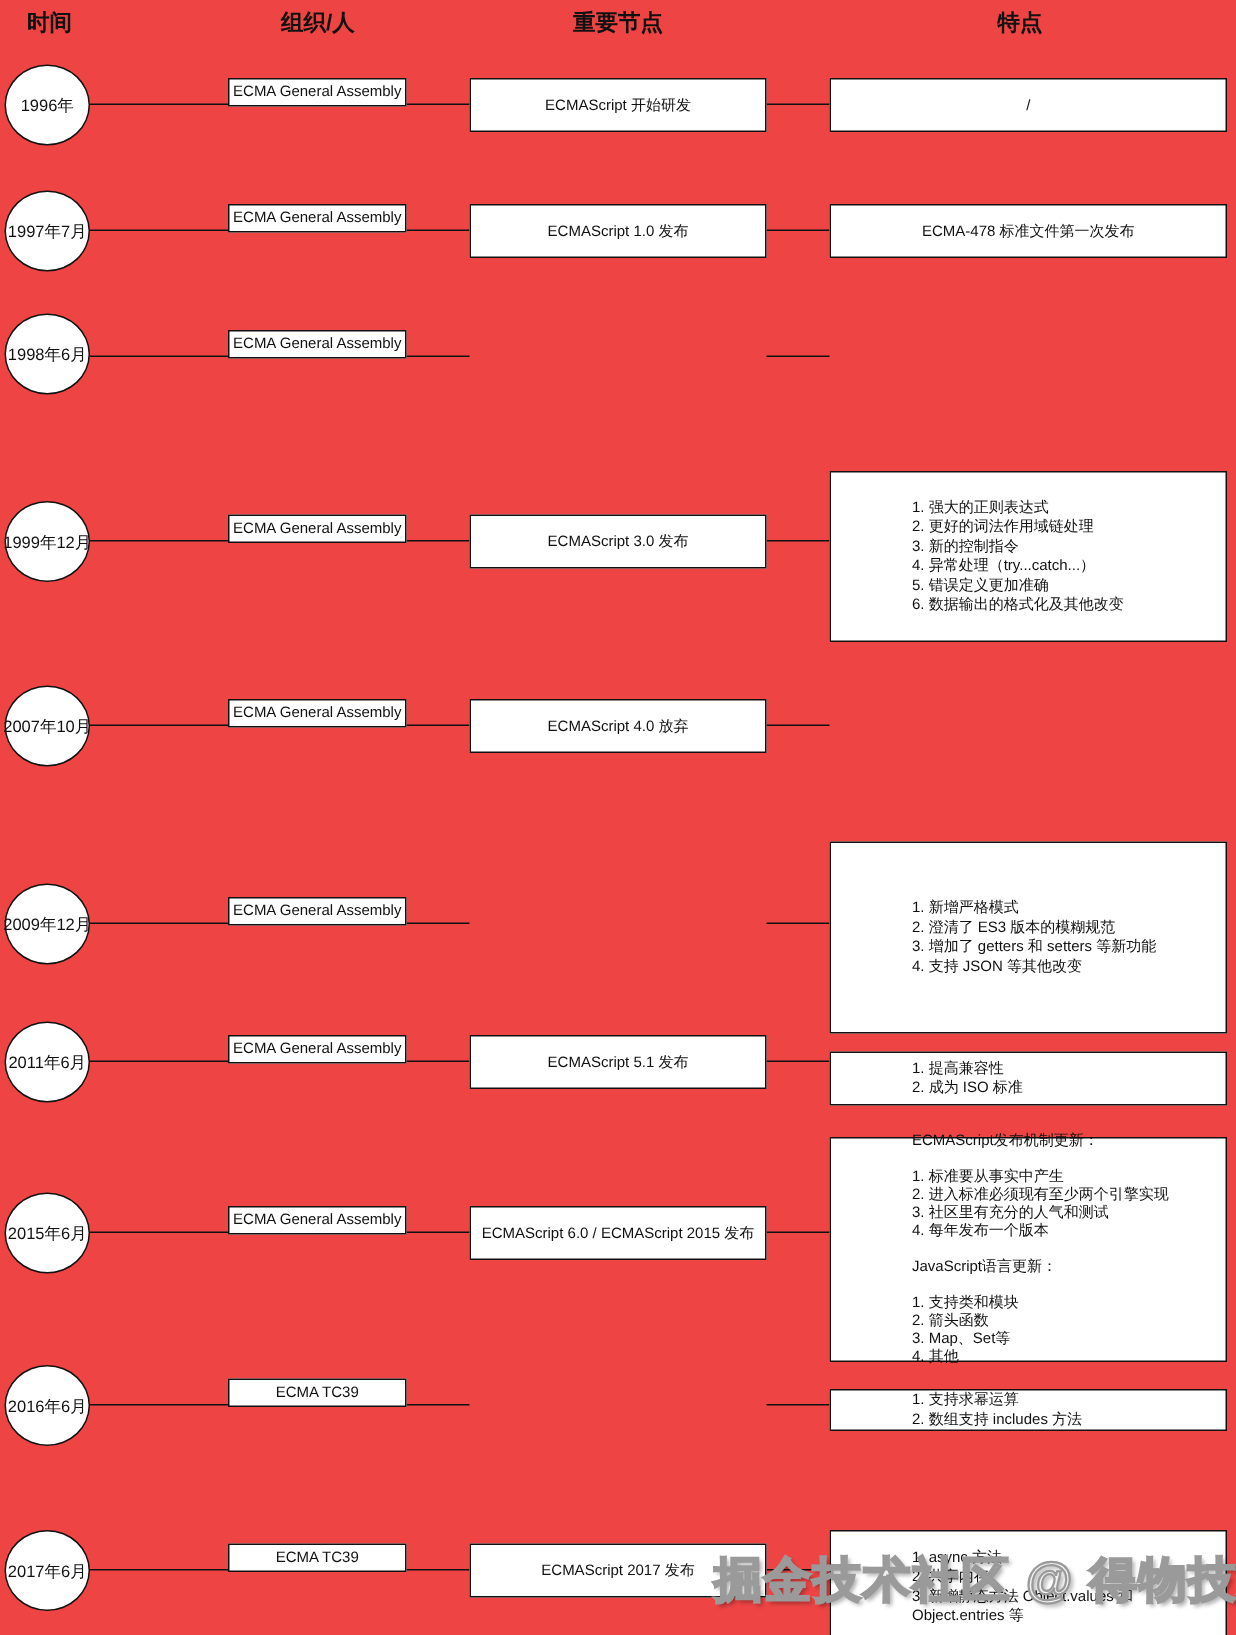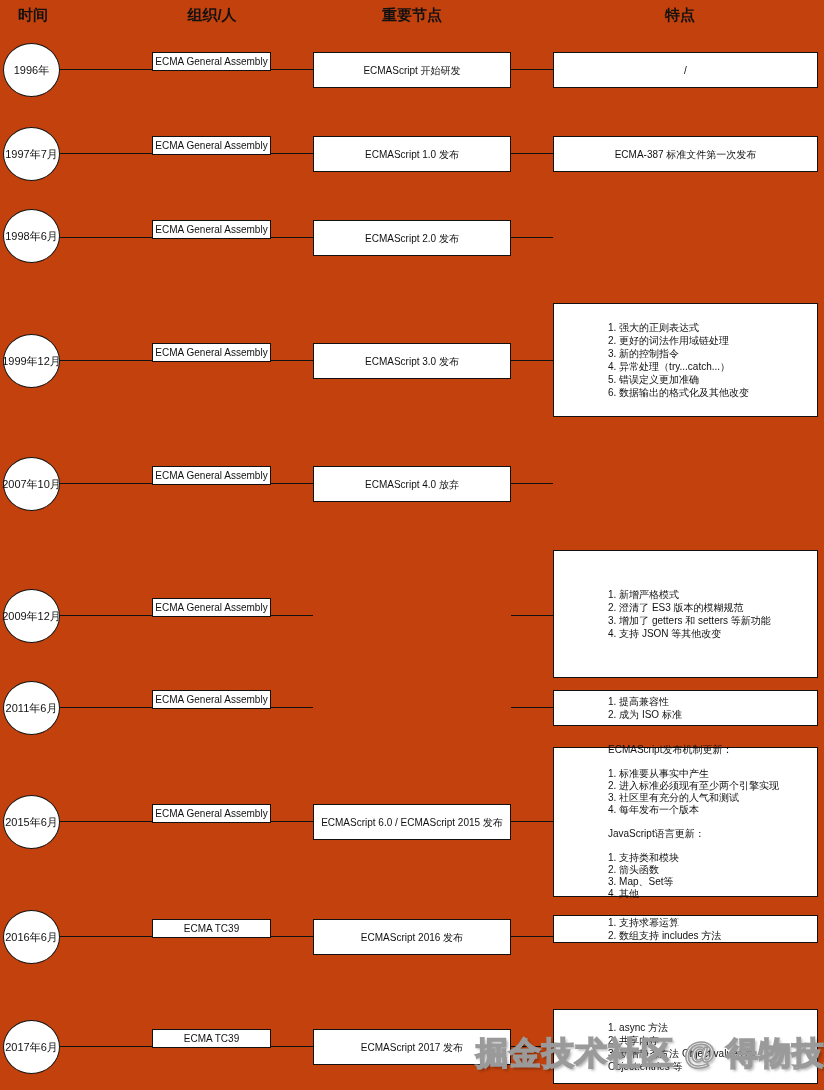--- a/index.html
+++ b/index.html
@@ -1,17 +1,17 @@
 <!DOCTYPE html>
 <html><head>
 <meta charset="utf-8">
 <style>
   html,body{margin:0;padding:0;background:#fff;}
   #canvas{
-    position:relative;width:824px;height:1090px;background:#c2410c;
+    position:relative;width:824px;height:1090px;background:#ef4444;
     font-family:"Liberation Sans","DejaVu Sans",sans-serif;color:#111;overflow:hidden;
   }
   .col-header{
     position:absolute;top:6px;transform:translateX(-50%);
     font-size:15px;font-weight:bold;color:#111;white-space:nowrap;
   }
   .circle{
     position:absolute;left:3px;width:57px;height:54px;box-sizing:border-box;
     border:1.5px solid #111;border-radius:50%;background:#fff;
     display:flex;align-items:center;justify-content:center;
@@ -22,21 +22,21 @@
     position:absolute;box-sizing:border-box;border:1.5px solid #111;background:#fff;
     display:flex;align-items:center;justify-content:center;
     font-size:10px;line-height:13px;z-index:2;
   }
   .box.org{left:152px;width:119px;height:19px;}
   .box.milestone{left:313px;width:198px;height:36px;}
   .box.feature{left:553px;width:265px;}
   .box.feature .txt{white-space:pre-line;}
   .box.feature.center{text-align:center;}
   .box.feature.center .txt{width:100%;padding:0 8px;}
-  .box.feature.list{justify-content:flex-start;}
+  .box.feature.list{justify-content:flex-start;margin-top:11px;}
   .box.feature.list .txt{text-align:left;padding-left:54px;padding-right:6px;}
   .watermark{
     position:absolute;left:476px;top:1032px;z-index:5;
     font-size:32px;font-weight:bold;white-space:nowrap;letter-spacing:1px;
     color:#f1f1f1;-webkit-text-stroke:1.5px #9a9a9a;
     text-shadow:2px 2px 3px rgba(0,0,0,0.35);
   }
 </style>
 </head>
 <body>
@@ -70,34 +70,31 @@
   <div class="hline" style="left:60px;top:153px;width:92px"></div>
   <div class="box org" style="top:136px">
       <span class="txt">ECMA General Assembly</span>
     </div>
   <div class="hline" style="left:271px;top:153px;width:42px"></div>
   <div class="box milestone" style="top:136px">
       <span class="txt">ECMAScript 1.0 发布</span>
     </div>
   <div class="hline" style="left:511px;top:153px;width:42px"></div>
   <div class="box feature center" style="top:136px;height:36px">
-      <span class="txt">ECMA-387 标准文件第一次发布</span>
+      <span class="txt">ECMA-478 标准文件第一次发布</span>
     </div>
 
   <div class="circle" style="top:209px">
       <span>1998年6月</span>
     </div>
   <div class="hline" style="left:60px;top:237px;width:92px"></div>
   <div class="box org" style="top:220px">
       <span class="txt">ECMA General Assembly</span>
     </div>
   <div class="hline" style="left:271px;top:237px;width:42px"></div>
-  <div class="box milestone" style="top:220px">
-      <span class="txt">ECMAScript 2.0 发布</span>
-    </div>
   <div class="hline" style="left:511px;top:237px;width:42px"></div>
 
   <div class="circle" style="top:334px">
       <span>1999年12月</span>
     </div>
   <div class="hline" style="left:60px;top:360px;width:92px"></div>
   <div class="box org" style="top:343px">
       <span class="txt">ECMA General Assembly</span>
     </div>
   <div class="hline" style="left:271px;top:360px;width:42px"></div>
@@ -144,20 +141,23 @@
     </div>
 
   <div class="circle" style="top:681px">
       <span>2011年6月</span>
     </div>
   <div class="hline" style="left:60px;top:707px;width:92px"></div>
   <div class="box org" style="top:690px">
       <span class="txt">ECMA General Assembly</span>
     </div>
   <div class="hline" style="left:271px;top:707px;width:42px"></div>
+  <div class="box milestone" style="top:690px">
+      <span class="txt">ECMAScript 5.1 发布</span>
+    </div>
   <div class="hline" style="left:511px;top:707px;width:42px"></div>
   <div class="box feature list" style="top:690px;height:36px">
       <span class="txt">1. 提高兼容性
 2. 成为 ISO 标准</span>
     </div>
 
   <div class="circle" style="top:795px">
       <span>2015年6月</span>
     </div>
   <div class="hline" style="left:60px;top:821px;width:92px"></div>
@@ -186,23 +186,20 @@
     </div>
 
   <div class="circle" style="top:910px">
       <span>2016年6月</span>
     </div>
   <div class="hline" style="left:60px;top:936px;width:92px"></div>
   <div class="box org" style="top:919px">
       <span class="txt">ECMA TC39</span>
     </div>
   <div class="hline" style="left:271px;top:936px;width:42px"></div>
-  <div class="box milestone" style="top:919px">
-      <span class="txt">ECMAScript 2016 发布</span>
-    </div>
   <div class="hline" style="left:511px;top:936px;width:42px"></div>
   <div class="box feature list" style="top:915px;height:28px">
       <span class="txt">1. 支持求幂运算
 2. 数组支持 includes 方法</span>
     </div>
 
   <div class="circle" style="top:1020px">
       <span>2017年6月</span>
     </div>
   <div class="hline" style="left:60px;top:1046px;width:92px"></div>

